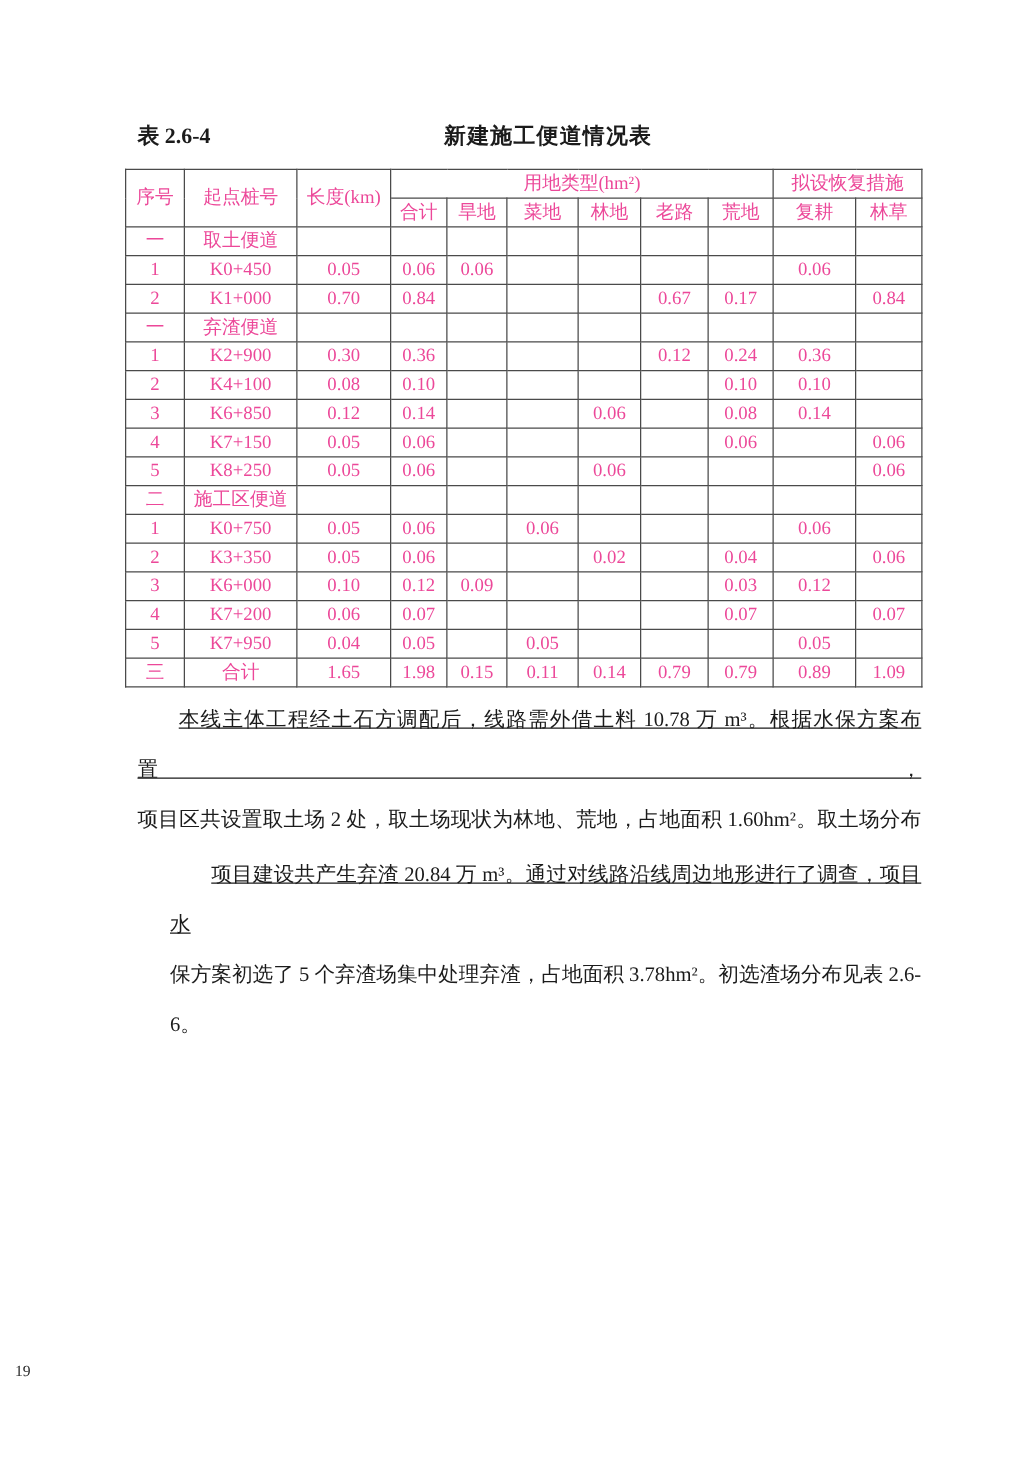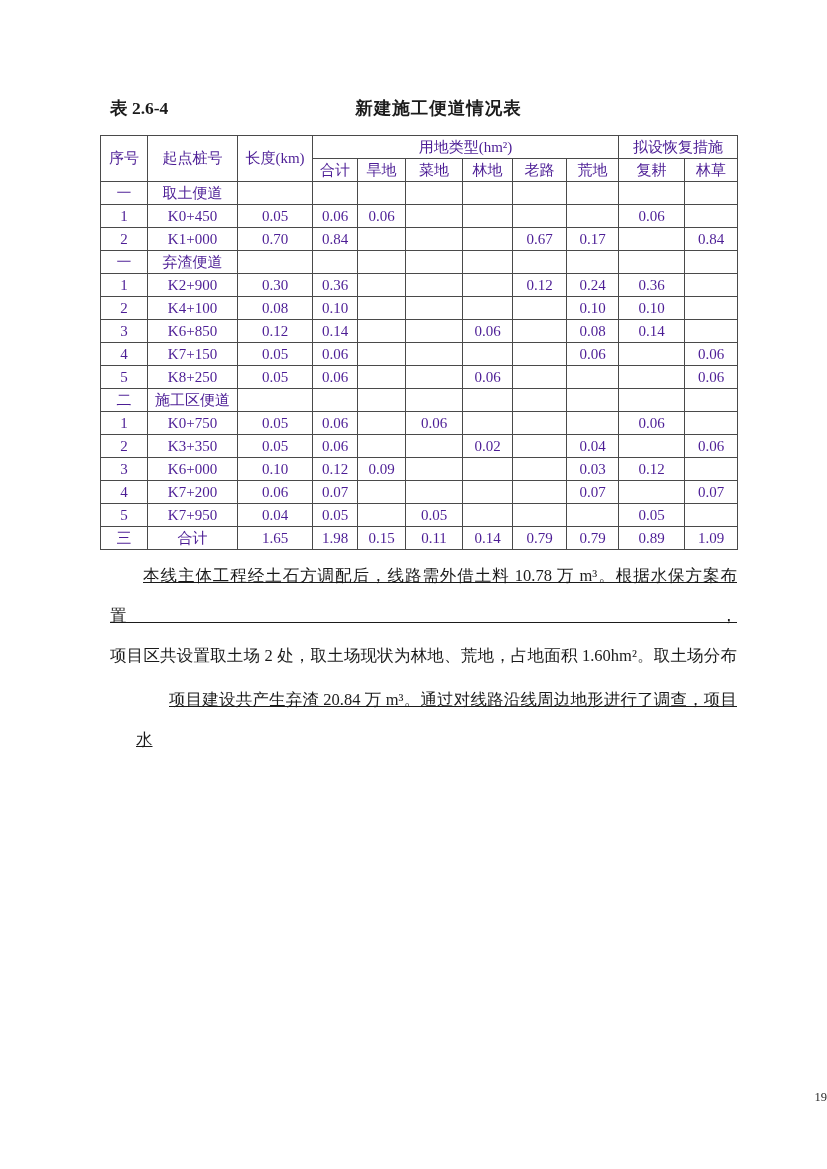--- a/index.html
+++ b/index.html
@@ -14,21 +14,21 @@
     overflow: hidden;
   }
   
   .table-caption { position: relative; height: 23px; line-height: 23px; font-size: 17.5px; font-weight: bold; text-align: center; }
   .caption-label { position: absolute; left: 10px; top: 0; }
   .caption-title { position: relative; left: 20px; letter-spacing: 1px; }
   
   table.road-table {
     border-collapse: collapse; table-layout: fixed;
     width: 637px; margin-top: 15px;
-    font-size: 15px; color: #4c1d95;
+    font-size: 15px; color: #ec4899;
   }
   .road-table th, .road-table td {
     border: 1px solid #4a4a4a;
     padding: 0; margin: 0;
     text-align: center; vertical-align: middle;
     font-weight: normal;
     height: 22px; line-height: 21px;
     overflow: hidden; white-space: nowrap;
   }
   .road-table thead tr.group-row th { height: 22px; }
@@ -38,21 +38,21 @@
   
   .paragraphs { margin-top: 6px; padding-left: 10px; width: 627px; }
   .para { margin: 0; }
   .para + .para { margin-top: 4px; margin-left: 26px; }
   .para .line { font-size: 16.5px; line-height: 40px; text-align: justify; }
   .para .line.fill { text-align-last: justify; }
   .para .line.indent { text-indent: 33px; text-decoration: underline; }
   
   .page-number {
     position: absolute; top: 1090px; left: 0; width: 827px;
-    text-align: right; text-indent: 12px;
+    text-align: left; text-indent: 12px;
     font-size: 12.5px; color: #2a2a2a;
   }
 </style>
 </head>
 <body>
 
 <div class="page">
 
   <div class="table-caption">
     <span class="caption-label">表 2.6-4</span>
@@ -305,18 +305,19 @@
   </table>
 
 
   <div class="paragraphs" id="paragraphs">
       <div class="para">
         <div class="line indent fill">本线主体工程经土石方调配后，线路需外借土料 10.78 万 m³。根据水保方案布置，</div>
         <div class="line fill">项目区共设置取土场 2 处，取土场现状为林地、荒地，占地面积 1.60hm²。取土场分布</div>
       </div>
       <div class="para">
         <div class="line indent fill">项目建设共产生弃渣 20.84 万 m³。通过对线路沿线周边地形进行了调查，项目水</div>
+        <div class="line">保方案初选了 5 个弃渣场集中处理弃渣，占地面积 3.78hm²。初选渣场分布见表 2.6-6。</div>
       </div>
     </div>
 
   <div class="page-number">19</div>
 
 </div>
 
 </body></html>

